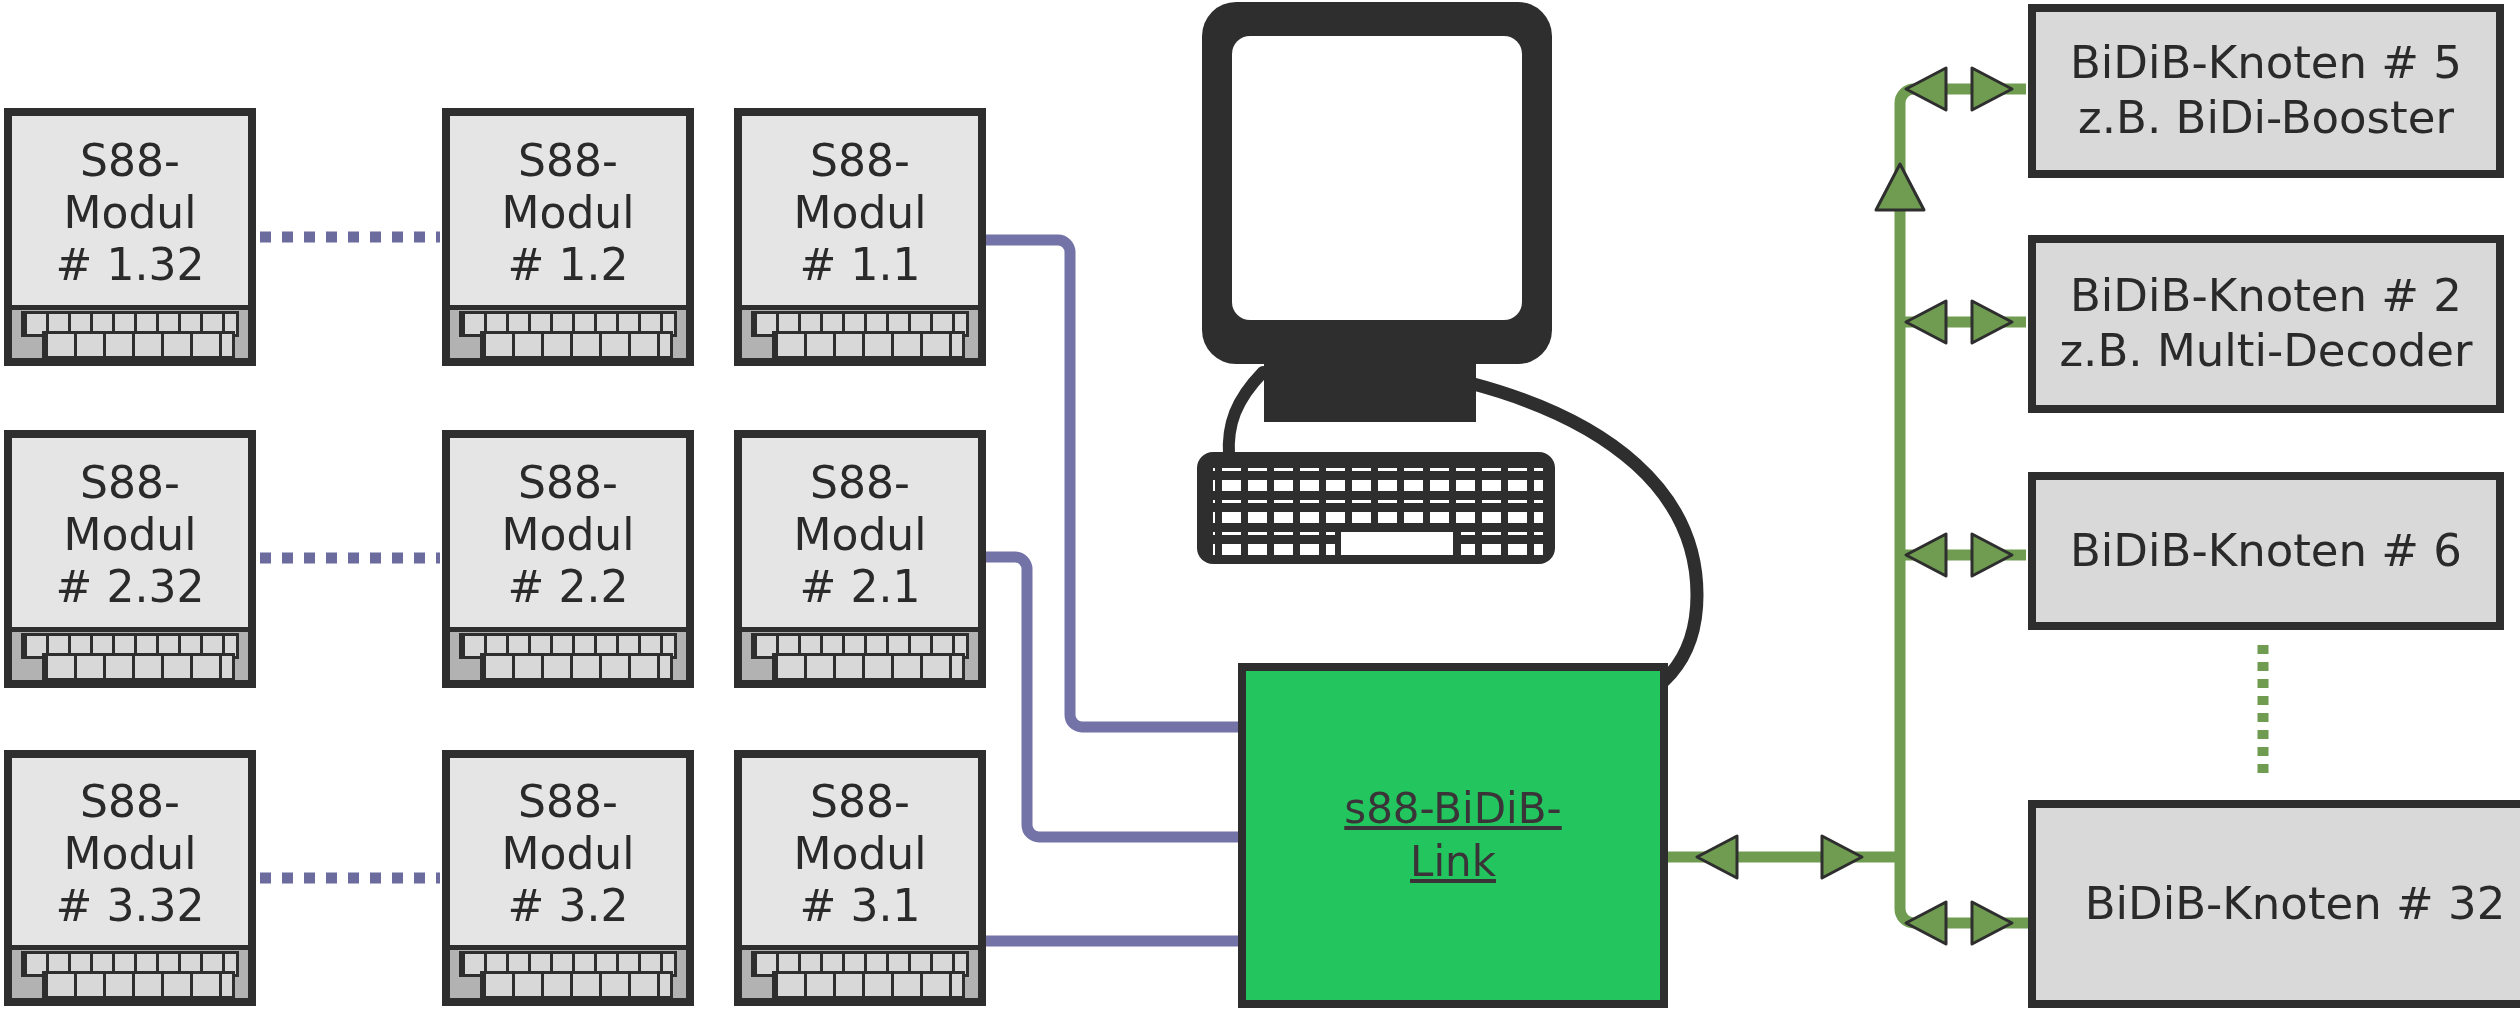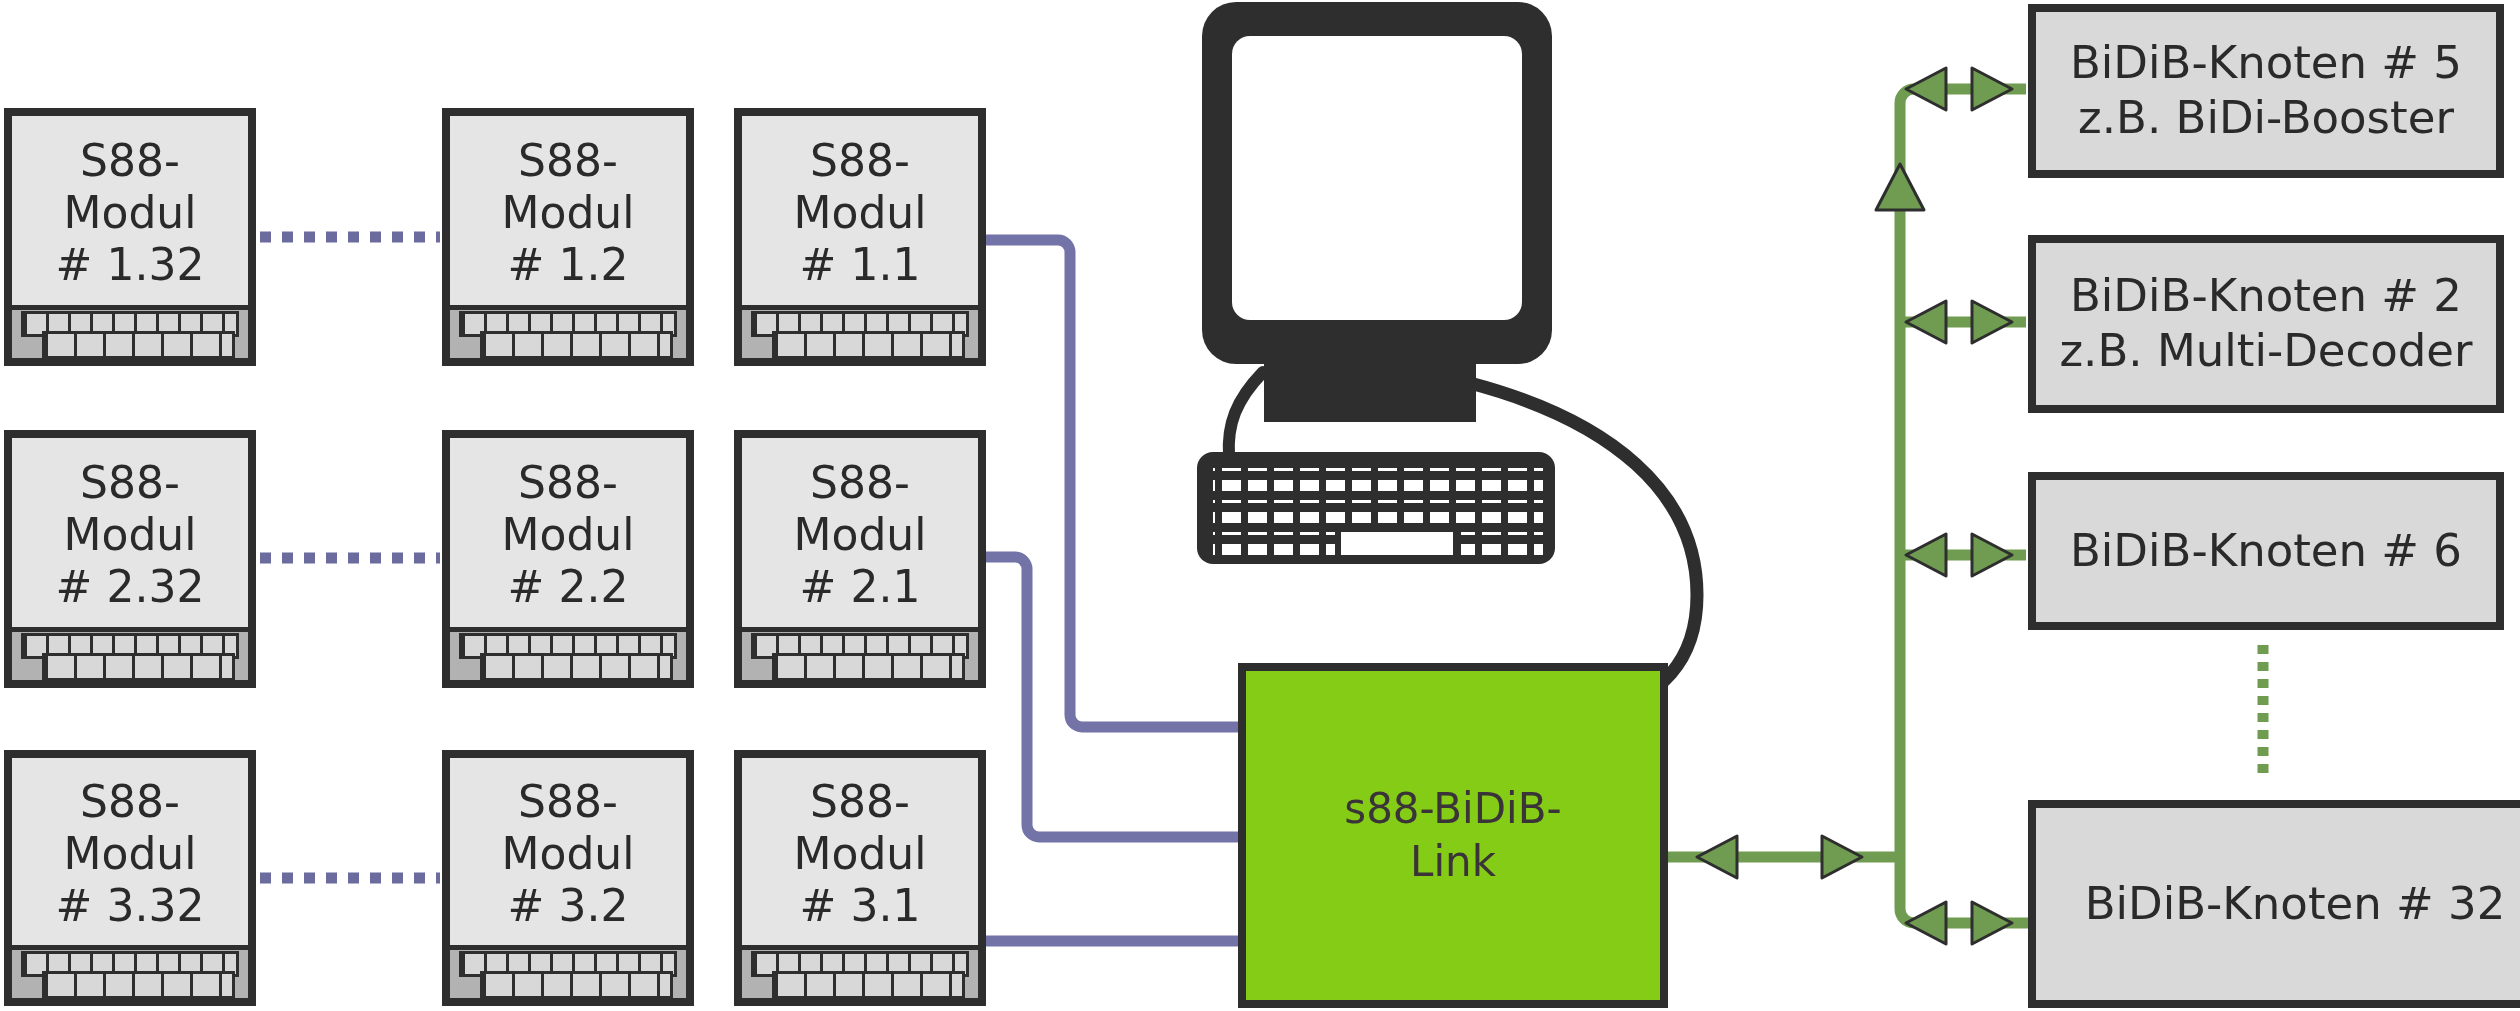--- a/index.html
+++ b/index.html
@@ -18,22 +18,22 @@
     font-size:44px; line-height:1.18; color:#2a2a2a; white-space:pre-line;
   }
   .strip { position:absolute; left:0; right:0; bottom:0; height:48px; background:#b2b2b2; border-top:5px solid #2e2e2e; }
   .strip .r1 { position:absolute; top:1px; left:9px; right:9px; height:20px;
     background:repeating-linear-gradient(90deg,#2e2e2e 0 3px,#d8d8d8 3px 22px);
     border:3px solid #2e2e2e; }
   .strip .r2 { position:absolute; top:21px; left:30px; right:13px; height:22px;
     background:repeating-linear-gradient(90deg,#2e2e2e 0 3px,#d8d8d8 3px 29px);
     border:3px solid #2e2e2e; }
 
-  .linkbox { background:#84cc16; display:flex; align-items:center; justify-content:center;
-    text-align:center; font-size:42px; line-height:1.25; color:#3a3438; white-space:pre-line; }
+  .linkbox { background:#22c55e; display:flex; align-items:center; justify-content:center;
+    text-align:center; font-size:42px; line-height:1.25; color:#3a3438; white-space:pre-line;text-decoration:underline; }
 
   .bidib { background:#d9d9d9; display:flex; align-items:center; justify-content:center;
     text-align:center; font-size:45px; line-height:1.22; color:#2a2a2a; white-space:pre-line; }
 </style>
 </head>
 <body>
 
 <div class="canvas">
 
   <svg class="wires" width="2520" height="1011" viewBox="0 0 2520 1011">

